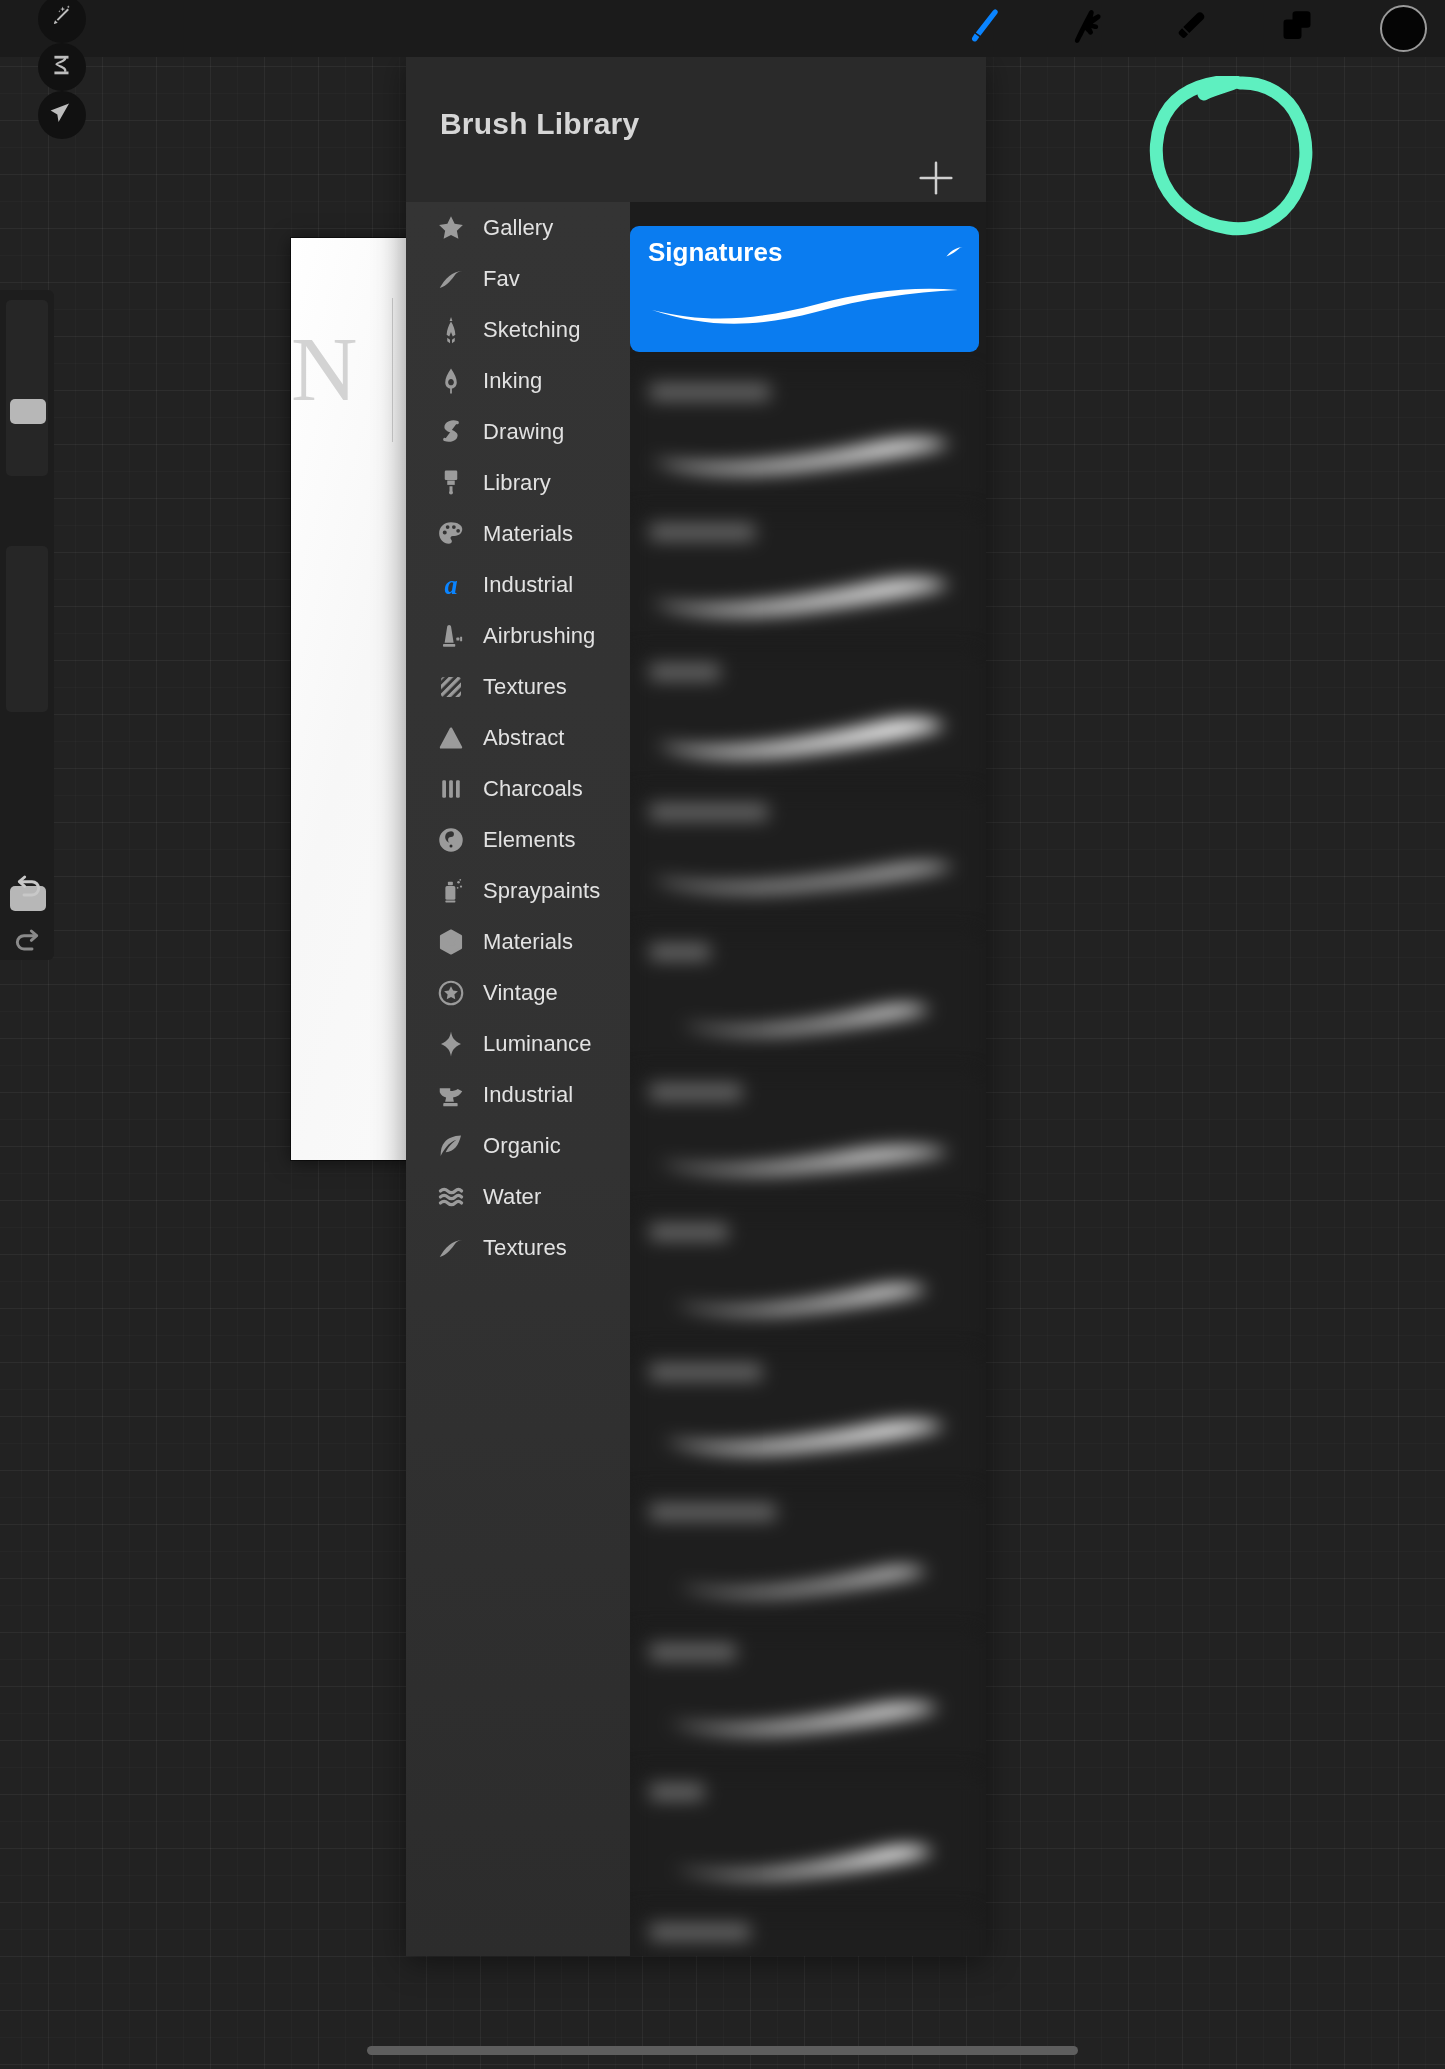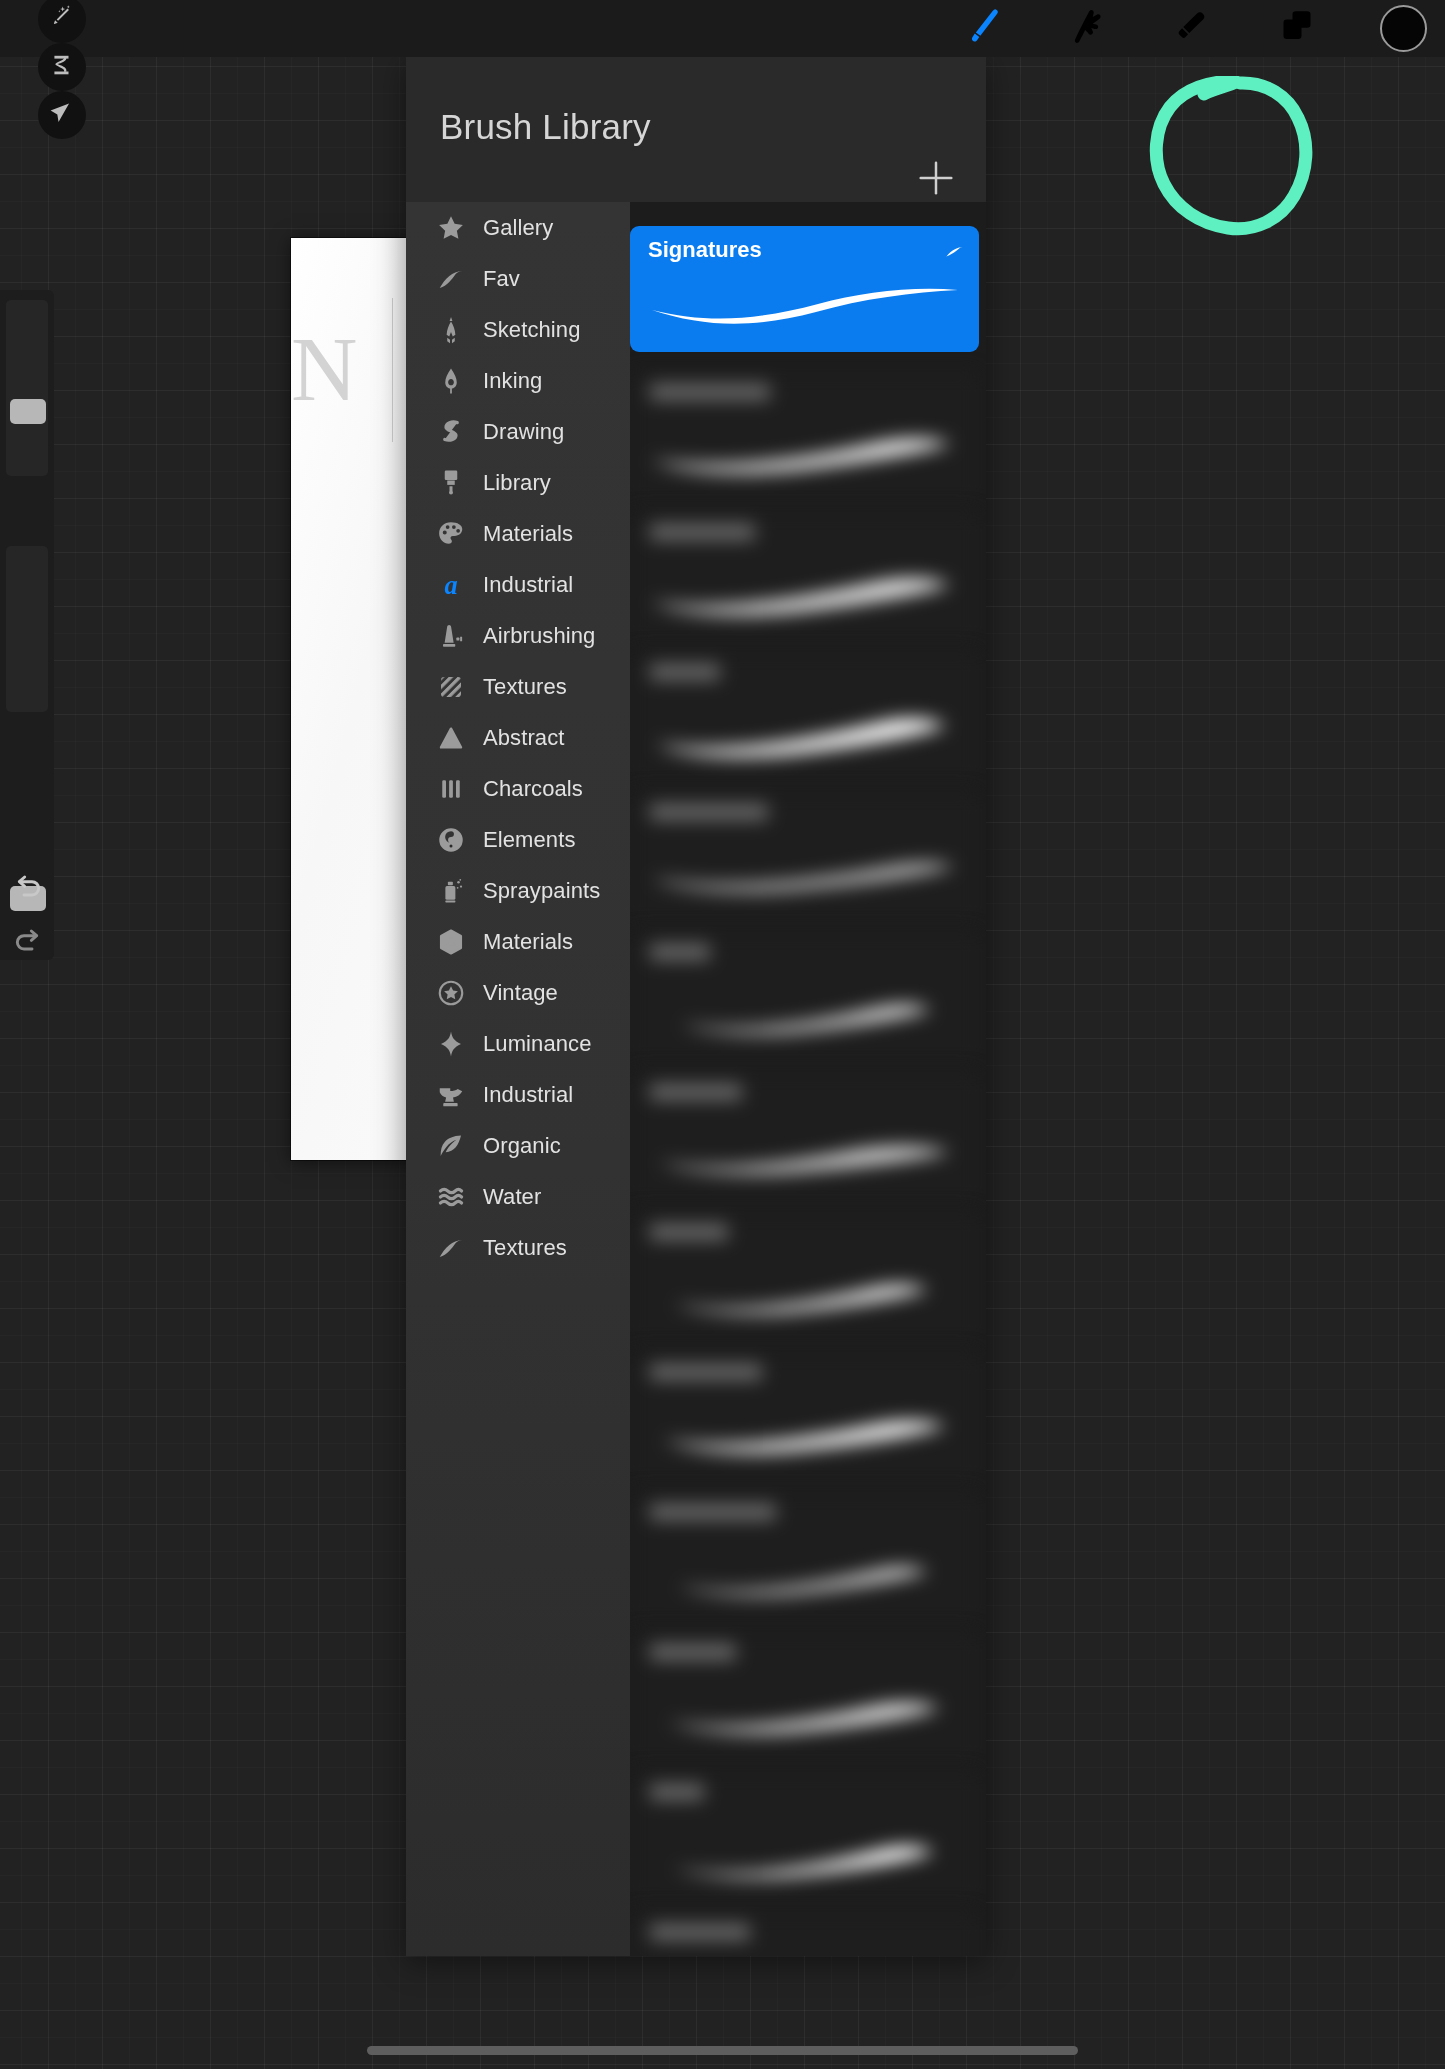--- a/index.html
+++ b/index.html
@@ -105,21 +105,21 @@
   #undo-button svg, #redo-button svg{ width:32px; height:32px; }
 
   
   #brush-library-panel{
     position:absolute; left:406px; top:57px; width:580px; height:1899px;
     background:#2a2a2a; z-index:30; overflow:hidden;
     box-shadow:0 6px 30px rgba(0,0,0,0.45);
   }
   #panel-title{
     position:absolute; left:34px; top:50px;
-    font-size:35px; font-weight:normal; color:#d6d6d6; letter-spacing:0.2px;
+    font-size:30px; font-weight:bold; color:#d6d6d6; letter-spacing:0.2px;
   }
   #add-brush-button{
     position:absolute; left:500px; top:93px; width:60px; height:60px;
     display:flex; align-items:center; justify-content:center; cursor:pointer;
   }
   #add-brush-button svg{ width:46px; height:46px; }
 
   
   #category-sidebar{
     position:absolute; left:0; top:145px; width:224px; height:1754px;
@@ -143,21 +143,21 @@
   #brush-list{
     position:absolute; left:224px; top:145px; width:356px; height:1754px;
     background:#1c1c1c; overflow:hidden;
   }
   #signature-card{
     position:absolute; left:0px; top:24px; width:349px; height:126px;
     background:#0a7cf0; border-radius:9px;
   }
   #signature-card-title{
     position:absolute; left:18px; top:11px;
-    font-size:22px; font-weight:bold; color:#ffffff;
+    font-size:26px; font-weight:bold; color:#ffffff;
   }
   #signature-card-icon{
     position:absolute; right:14px; top:14px; width:28px; height:28px;
   }
   #signature-card-icon svg{ width:28px; height:28px; fill:#ffffff; }
   #signature-stroke{
     position:absolute; left:18px; top:46px; width:315px; height:68px;
   }
 
   .brush-row{

